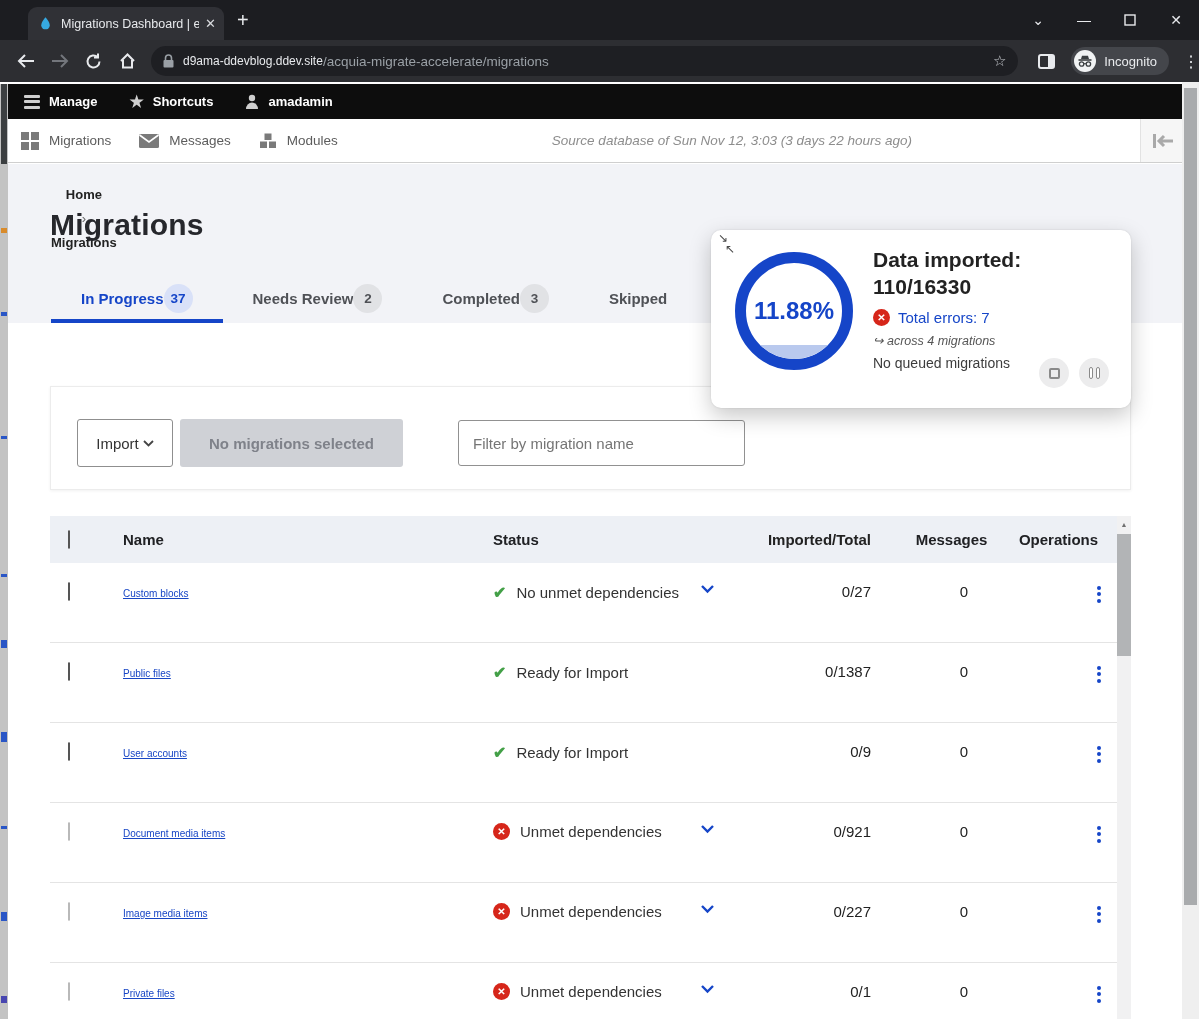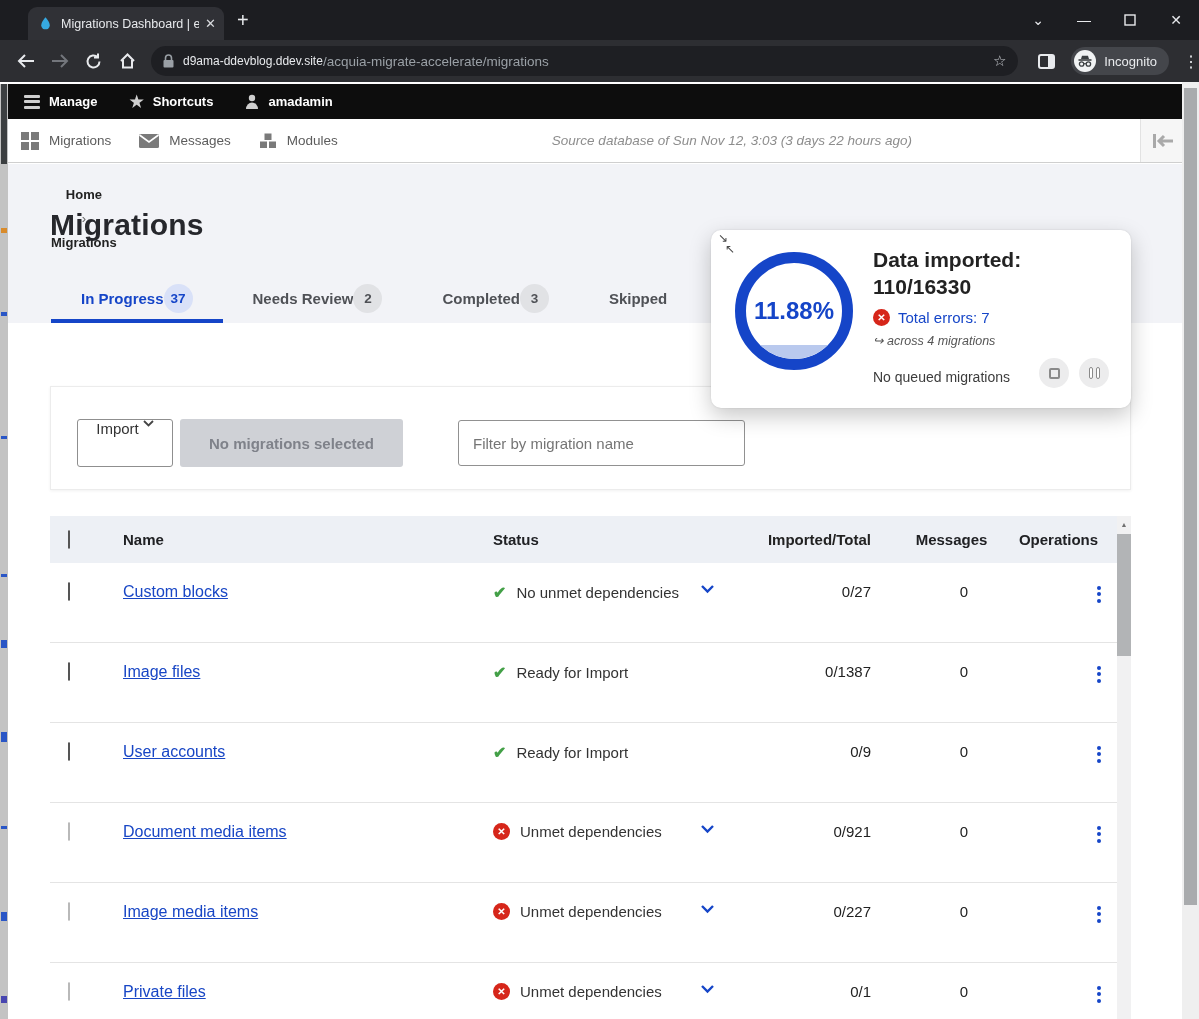--- a/index.html
+++ b/index.html
@@ -64,35 +64,35 @@
   .page-title { position:absolute; left:42px; top:44px; font-size:30px; font-weight:bold; color:#26272c; letter-spacing:0.2px; }
   .tabs-row { position:absolute; left:43px; bottom:0; display:flex; }
   .tab-item { display:flex; align-items:center; justify-content:center; height:46px; padding:0 30px; font-size:15px; font-weight:bold; color:#4f5156; border-bottom:4px solid transparent; }
   .tab-item.active { color:#1545c8; border-bottom-color:#1545c8; }
   .tab-badge { min-width:29px; height:29px; border-radius:50%; background:#e1e2e5; color:#4f5156; font-size:13.5px; display:flex; align-items:center; justify-content:center; }
   .tab-item.active .tab-badge { background:#d9e1f8; color:#1545c8; }
 
   
   .main { position:absolute; left:0; top:239px; width:1174px; height:696px; background:#fff; }
   .controls-card { position:absolute; left:42px; top:63px; width:1081px; height:104px; background:#fff; border:1px solid #ececec; box-shadow:0 1px 3px rgba(0,0,0,0.06); }
-  .import-btn { position:absolute; left:26px; top:32px; width:96px; height:48px; background:#fff; border:1px solid #8f8f8f; border-radius:3px; font-size:15px; color:#333; display:flex; align-items:flex-start; justify-content:center; gap:4px; }
+  .import-btn { position:absolute; left:26px; top:32px; width:96px; height:48px; background:#fff; border:1px solid #8f8f8f; border-radius:3px; font-size:15px; color:#333; display:flex; align-items:center; justify-content:center; gap:4px; }
   .selection-btn { position:absolute; left:129px; top:32px; width:223px; height:48px; background:#cfd1d6; border:none; border-radius:3px; font-size:15px; font-weight:bold; color:#7f828a; }
   .filter-input { position:absolute; left:407px; top:33px; width:287px; height:46px; border:1px solid #919191; border-radius:3px; padding:0 14px; font-size:15px; color:#333; font-family:"Liberation Sans", sans-serif; }
   .filter-input::placeholder { color:#757575; }
 
   
   .mig-table { position:absolute; left:42px; top:193px; width:1081px; height:503px; overflow:hidden; }
   .t-head, .t-row { display:grid; grid-template-columns:73px 370px 267px 113px 127px 117px; align-items:start; }
   .t-head { background:#edf0f5; height:47px; align-items:center; font-weight:bold; font-size:15px; color:#202124; }
   .t-row { height:80px; border-bottom:1px solid #e4e4e4; padding-top:20px; background:#fff; }
   .cell-check { padding-left:18px; }
   .checkbox { width:18px; height:18px; border:1px solid #555; border-radius:2px; background:#fff; }
   .checkbox.disabled { border-color:#b9b9b9; }
   .t-head .checkbox { border-color:#555; }
-  .name-link { color:#1846c5; font-size:16px; text-decoration:underline; }
+  .name-link { color:#1846c5; font-size:10px; text-decoration:underline; }
   .status-cell { position:relative; display:flex; align-items:center; gap:10px; font-size:15px; color:#333; }
   .chev-abs { position:absolute; left:207px; top:1px; }
   .num-cell { text-align:right; font-size:15px; color:#222; padding-right:2px; }
   .msg-cell { text-align:center; font-size:15px; color:#222; padding-left:55px; }
   .ops-cell { text-align:center; padding-left:80px; }
   .kebab-blue { display:inline-block; }
   .kebab-blue i { display:block; width:4px; height:4px; border-radius:50%; background:#1545c8; margin:2.5px auto; }
   .ok-icon { color:#43a047; font-size:16px; font-weight:bold; }
   .err-icon { width:17px; height:17px; border-radius:50%; background:#d6261a; color:#fff; font-size:10px; font-weight:bold; display:inline-flex; align-items:center; justify-content:center; flex:0 0 auto; }
 
@@ -106,21 +106,21 @@
   .resize-arrows { position:absolute; left:7px; top:3px; color:#4a4a4a; font-size:12px; line-height:11px; }
   .resize-arrows .a2 { margin-left:7px; }
   .ring { position:absolute; left:24px; top:22px; width:118px; height:118px; border:11px solid #1545c8; border-radius:50%; overflow:hidden; display:flex; align-items:center; justify-content:center; background:#fff; }
   .ring-fill { position:absolute; bottom:0; left:0; right:0; height:14px; background:#b9c9ee; }
   .ring-pct { color:#1545c8; font-size:24px; font-weight:bold; z-index:2; }
   .oc-right { position:absolute; left:162px; top:16px; width:240px; }
   .oc-title { font-size:21px; font-weight:bold; color:#222; line-height:27px; }
   .oc-errors { display:flex; align-items:center; gap:8px; margin-top:9px; }
   .oc-errors a { color:#1646c8; font-size:15px; text-decoration:none; }
   .oc-across { margin-top:7px; font-size:12.5px; font-style:italic; color:#555; }
-  .oc-queue { margin-top:21px; font-size:14px; color:#3c3c3c; }
+  .oc-queue { margin-top:7px; font-size:14px; color:#3c3c3c; }
   .oc-btns { position:absolute; right:22px; bottom:20px; display:flex; gap:10px; }
   .round-btn { width:30px; height:30px; border-radius:50%; background:#ececed; display:flex; align-items:center; justify-content:center; border:none; }
   .stop-glyph { width:11px; height:11px; border:2px solid #8a8a8a; border-radius:2px; }
   .pause-glyph { display:flex; gap:3px; }
   .pause-glyph i { width:4px; height:12px; border:1.5px solid #8a8a8a; border-radius:2px; background:#fff; display:block; }
 
   
   .browser-sb { position:absolute; right:0; top:0; width:17px; height:937px; background:#efefef; }
   .browser-sb .thumb { position:absolute; left:2px; top:6px; width:13px; height:817px; background:#a9abad; }
 
@@ -330,21 +330,21 @@
                   <path d="M2 2 L7.5 7.5 L13 2" stroke="#1545c8" stroke-width="2.4" fill="none"></path>
                 </svg>
             </div>
             <div class="num-cell">0/27</div>
             <div class="msg-cell">0</div>
             <div class="ops-cell"><span class="kebab-blue"><i></i><i></i><i></i></span></div>
           </div>
 
           <div class="t-row">
             <div class="cell-check"><span class="checkbox"></span></div>
-            <div><a class="name-link" href="#">Image files</a></div>
+            <div><a class="name-link" href="#">Public files</a></div>
             <div class="status-cell">
               <span class="ok-icon">✔</span>
               <span>Ready for Import</span>
             </div>
             <div class="num-cell">0/1387</div>
             <div class="msg-cell">0</div>
             <div class="ops-cell"><span class="kebab-blue"><i></i><i></i><i></i></span></div>
           </div>
 
           <div class="t-row">

